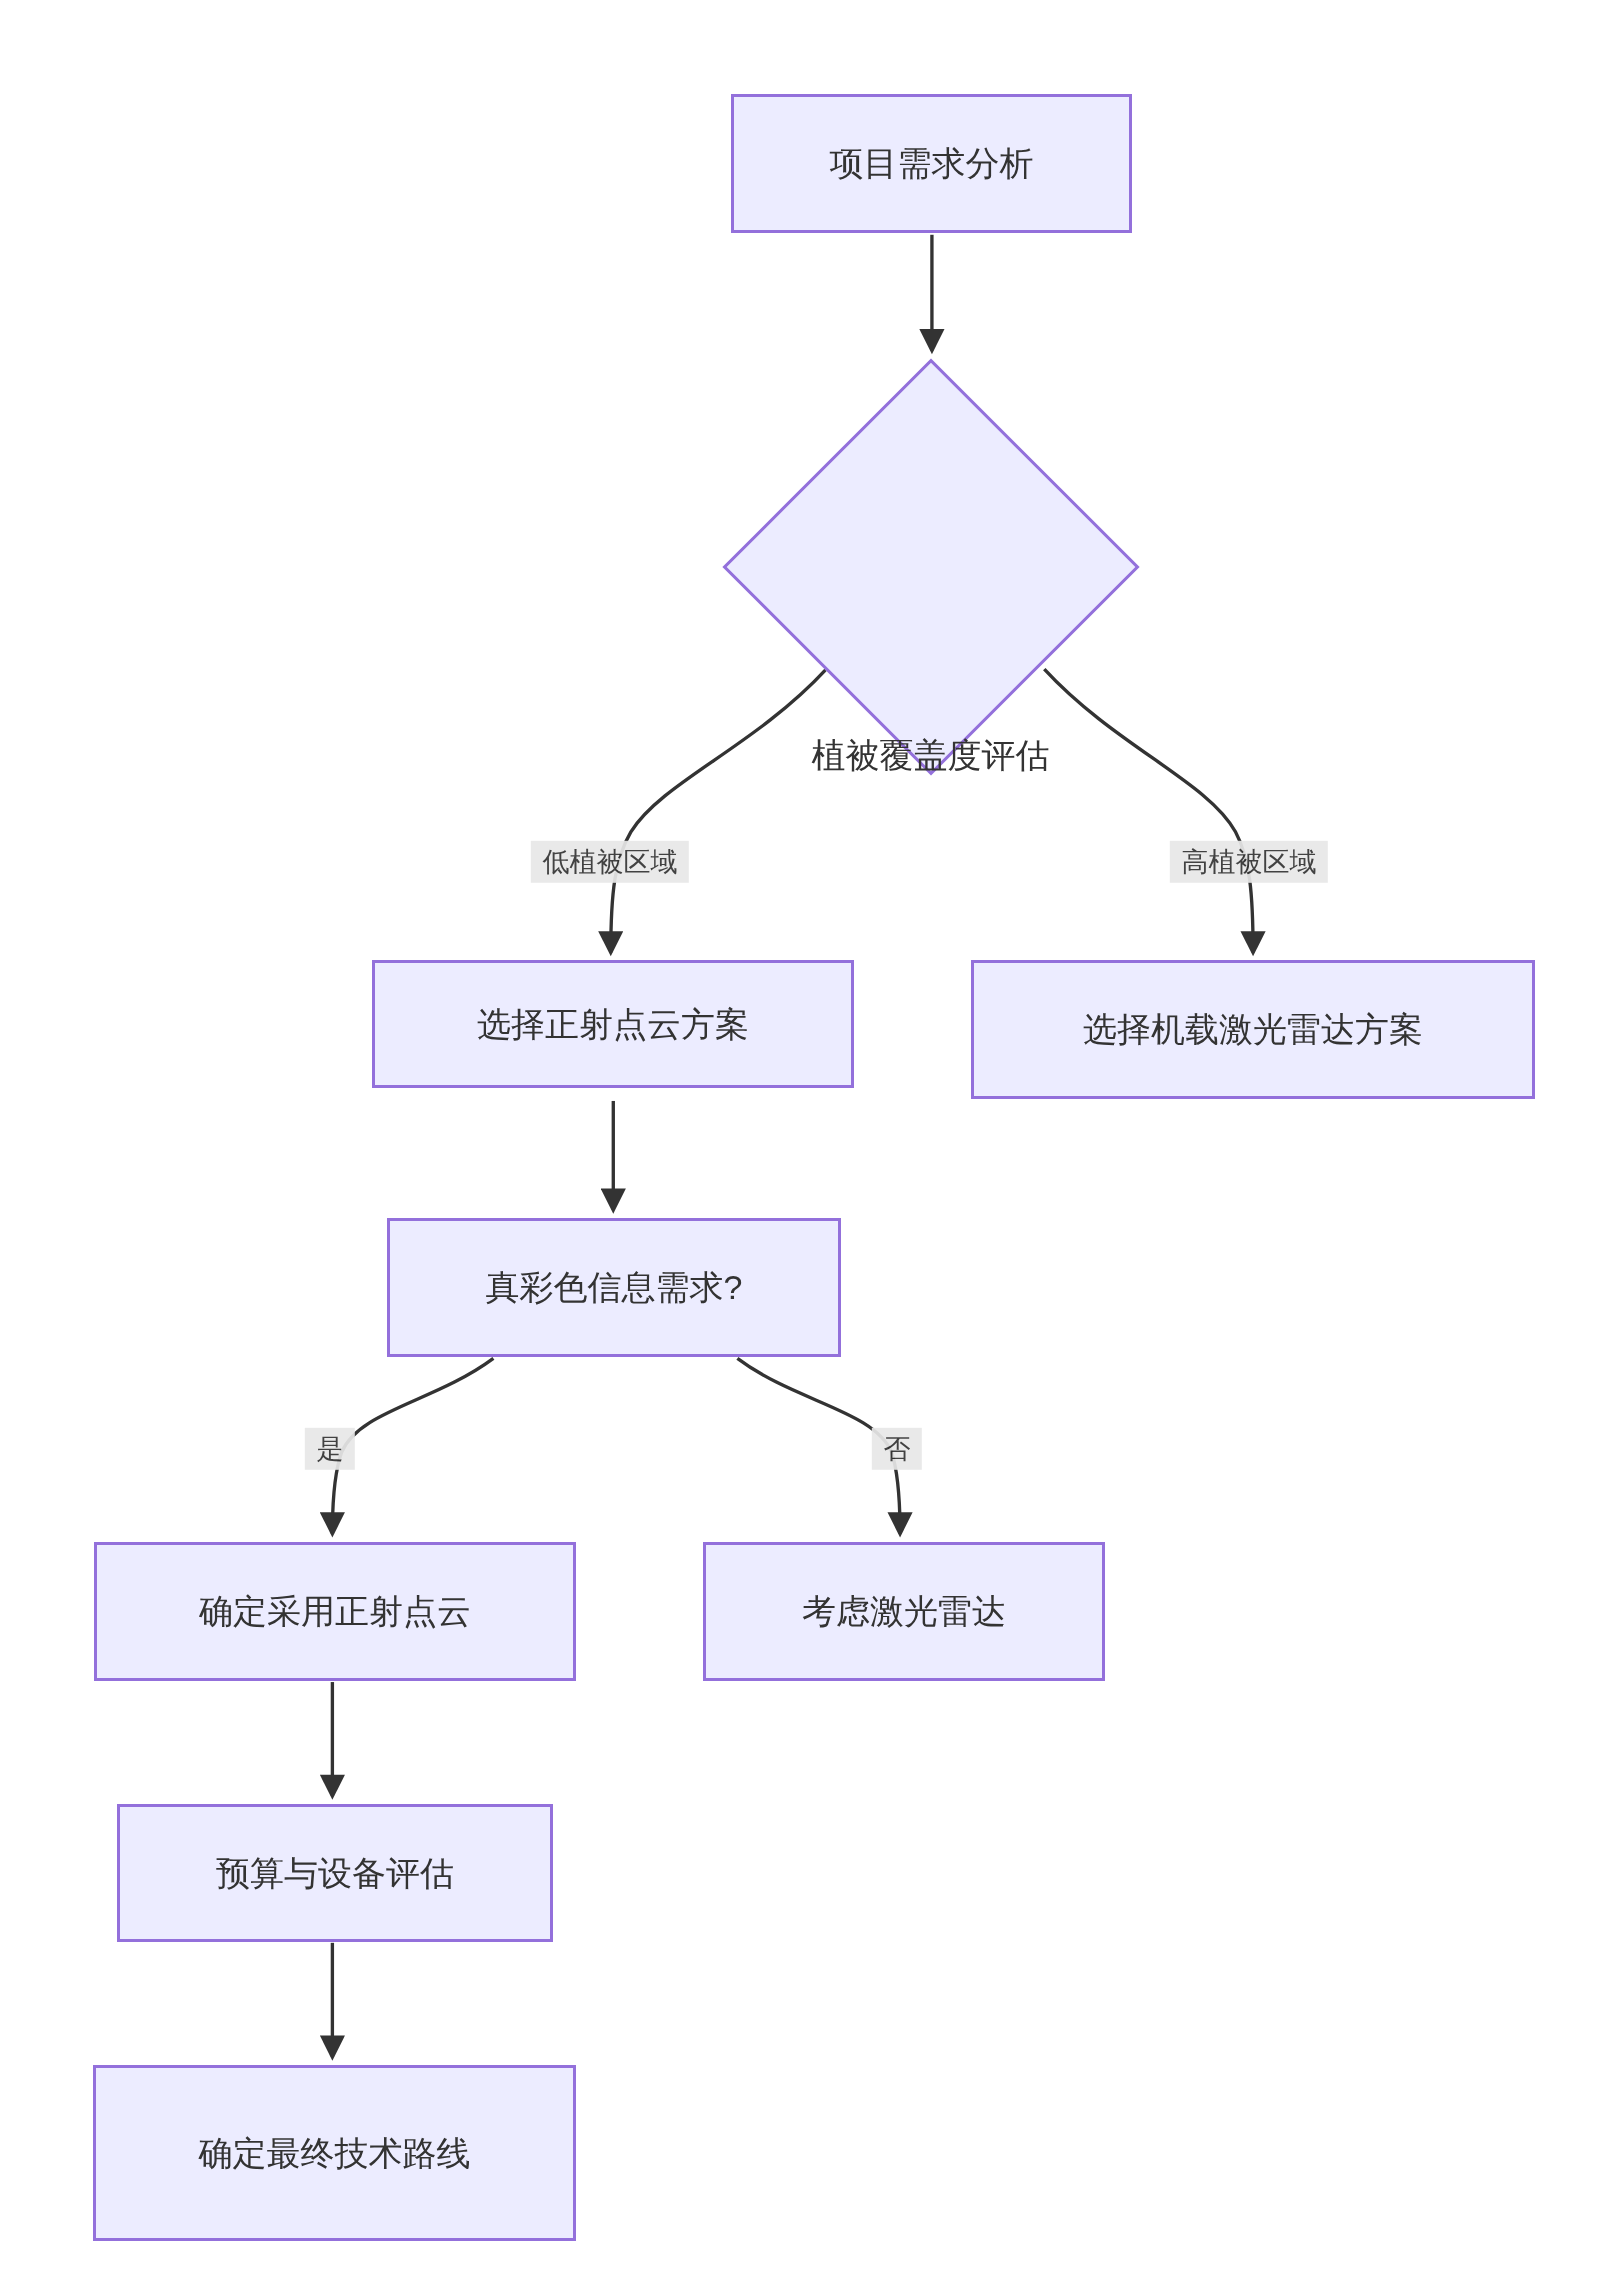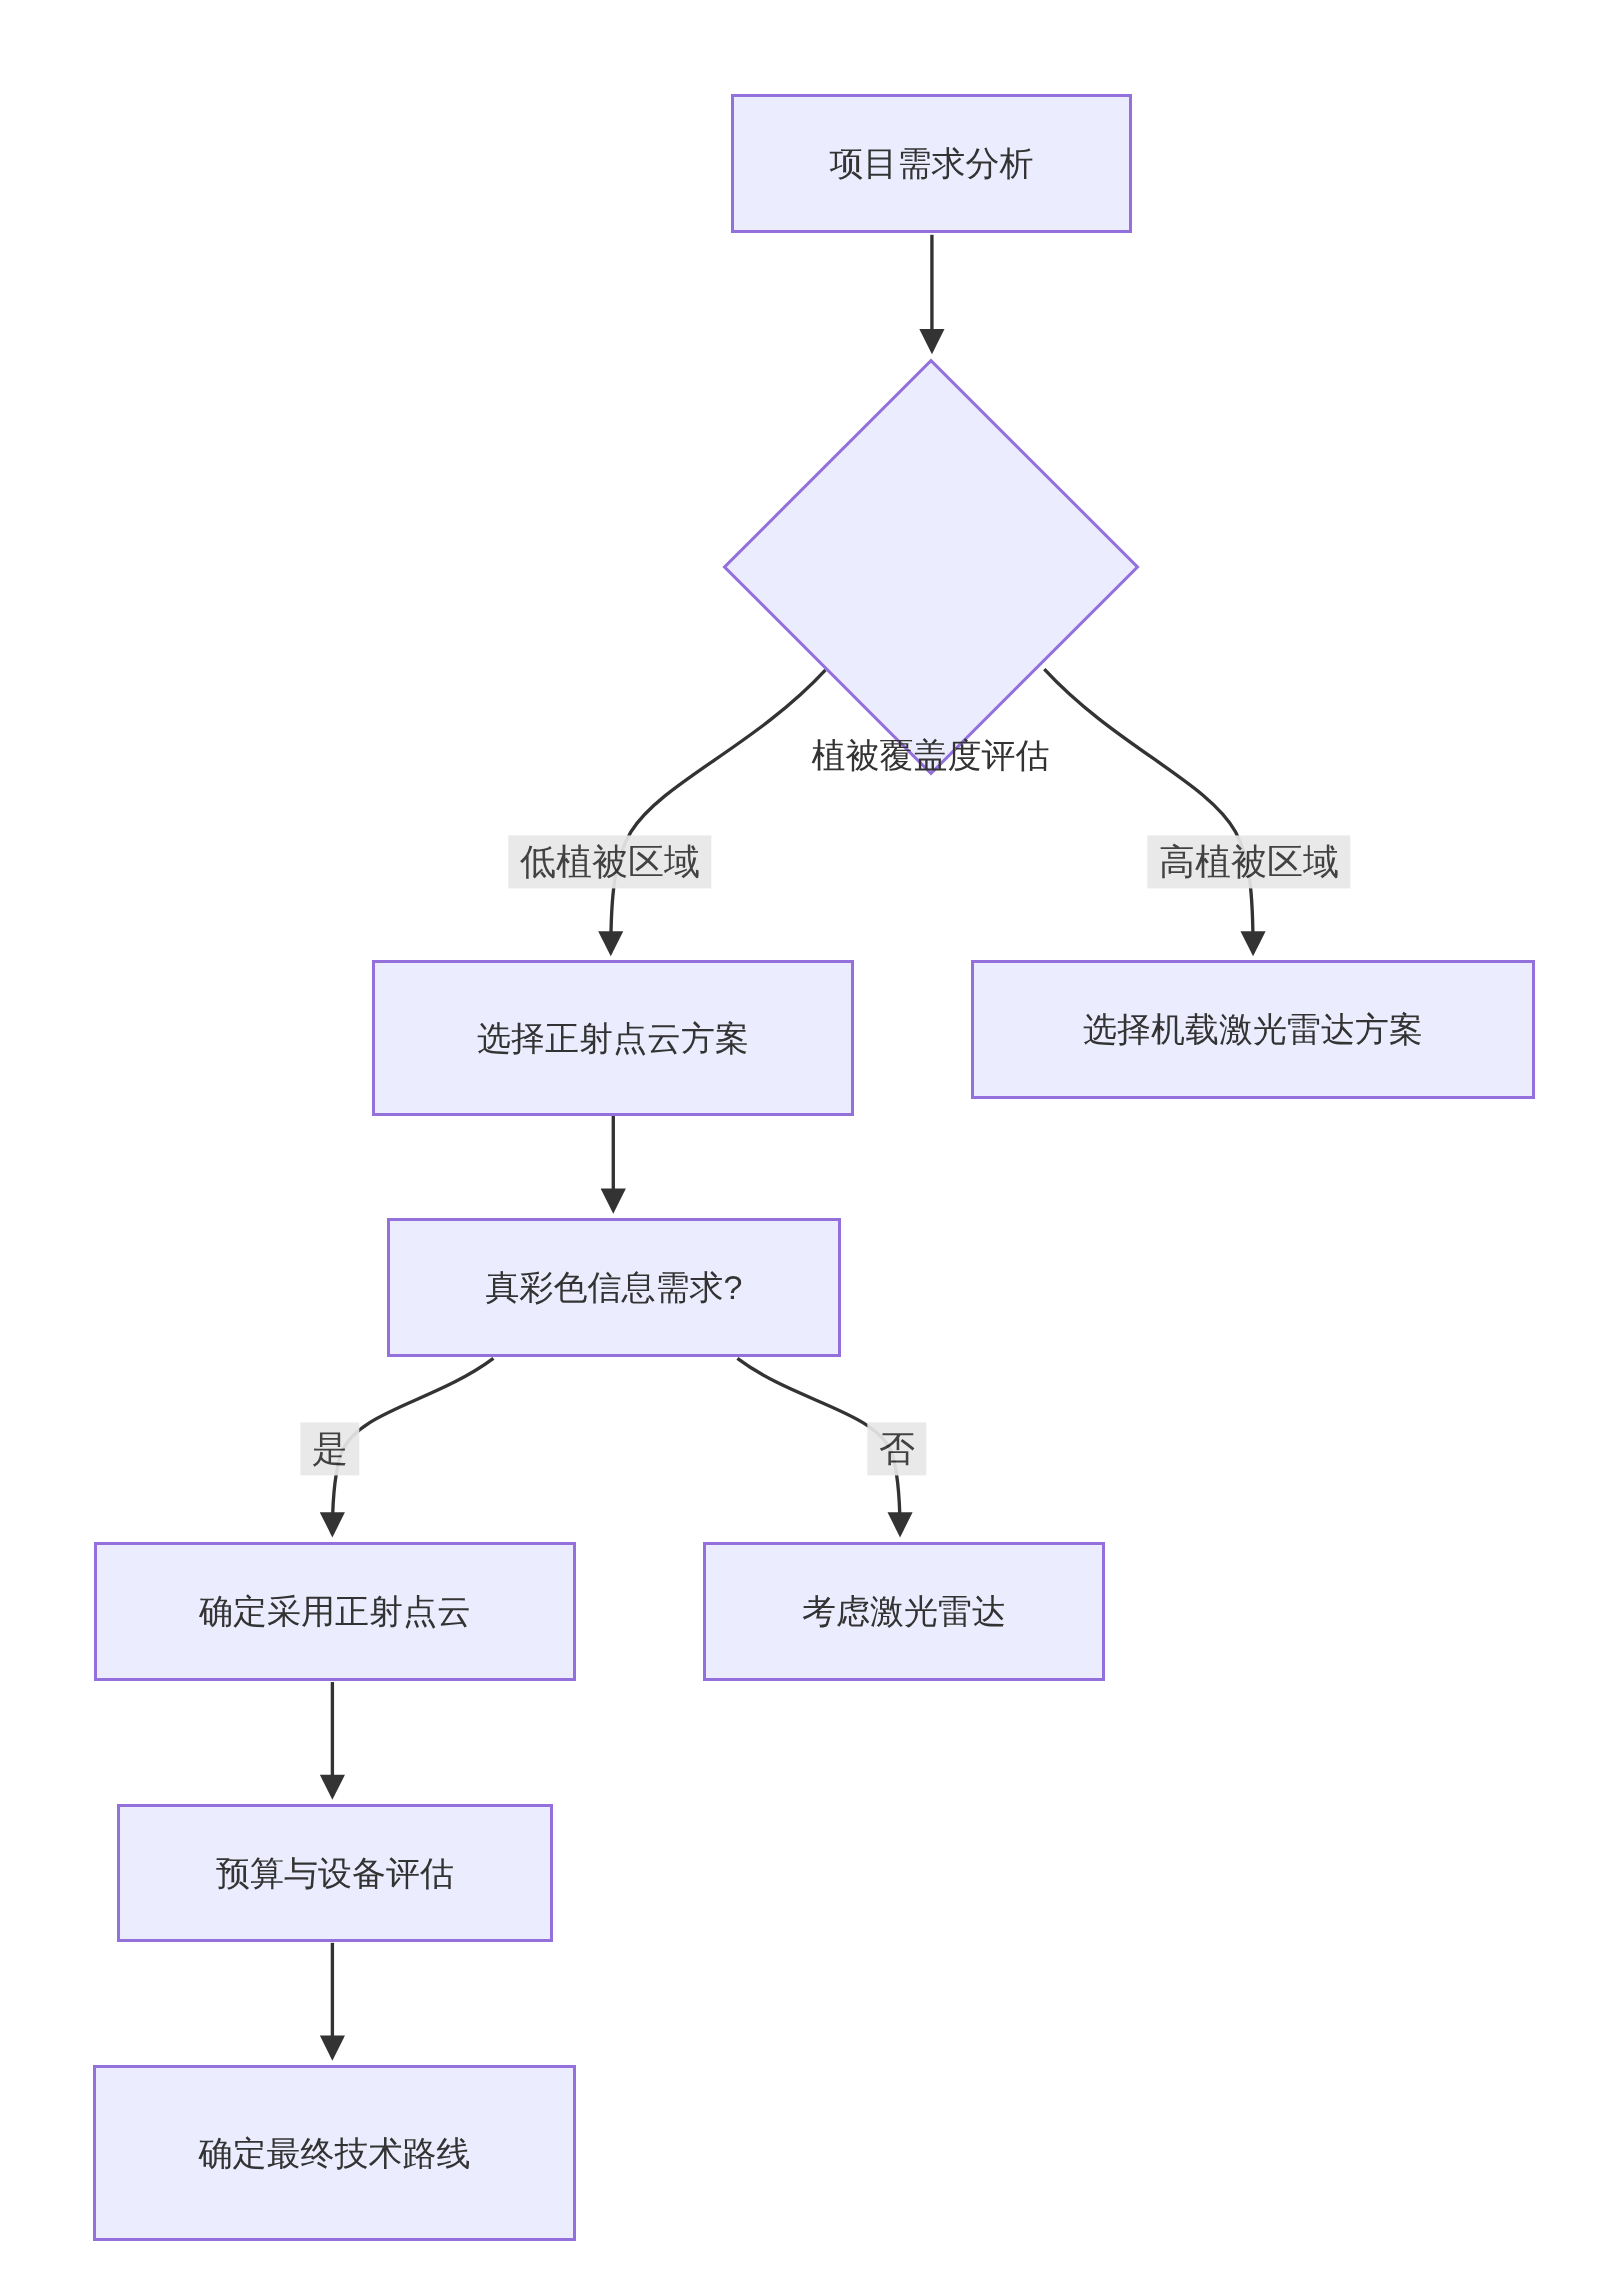--- a/index.html
+++ b/index.html
@@ -46,21 +46,21 @@
   .diamond-wrap .node-label{
     position:relative;z-index:2;
     color:var(--node-text);font-size:34px;line-height:1.2;
   }
   .edge-label{
     position:absolute;z-index:4;
     transform:translate(-50%,-50%);
     background:var(--edge-label-bg);
     opacity:0.92;
     color:var(--edge-label-text);
-    font-size:36px;line-height:1.2;
+    font-size:27px;line-height:1.2;
     padding:5px 11.7px;
     white-space:nowrap;
   }
 </style>
 </head>
 <body>
 
 <div id="canvas">
 
   <svg id="edges" width="1619" height="2295" viewBox="0 0 1930 2737">
@@ -81,21 +81,21 @@
 
   <div class="node" style="left:731px;top:94px;width:401px;height:139px;">
     <span class="node-label">项目需求分析</span>
   </div>
 
   <div class="diamond-wrap" style="left:721px;top:357px;width:419px;height:419px;">
     <div class="diamond-shape"></div>
     <span class="node-label">植被覆盖度评估</span>
   </div>
 
-  <div class="node" style="left:372px;top:960px;width:482px;height:156px;">
+  <div class="node" style="left:372px;top:960px;width:482px;height:128px;">
     <span class="node-label">选择正射点云方案</span>
   </div>
 
   <div class="node" style="left:971px;top:960px;width:564px;height:139px;">
     <span class="node-label">选择机载激光雷达方案</span>
   </div>
 
   <div class="node" style="left:387px;top:1218px;width:454px;height:139px;">
     <span class="node-label">真彩色信息需求?</span>
   </div>

